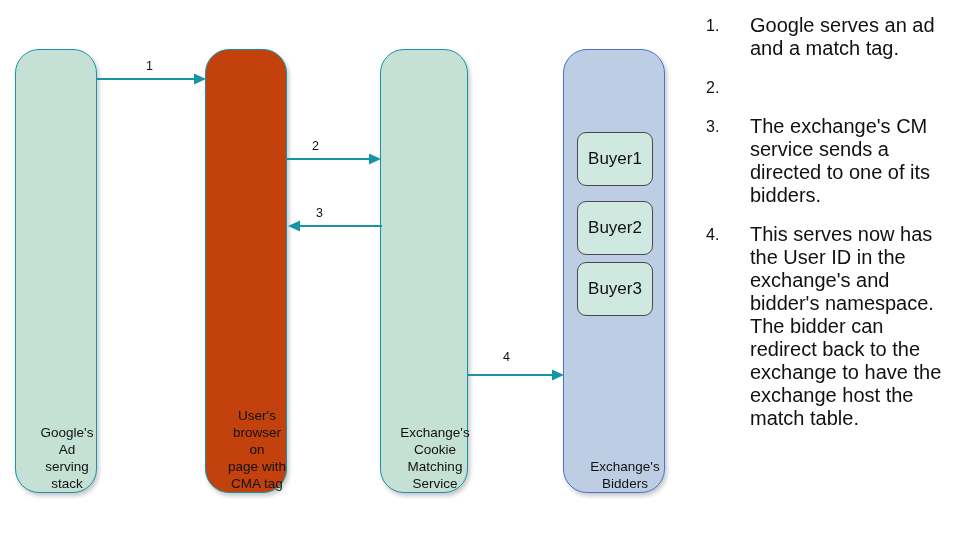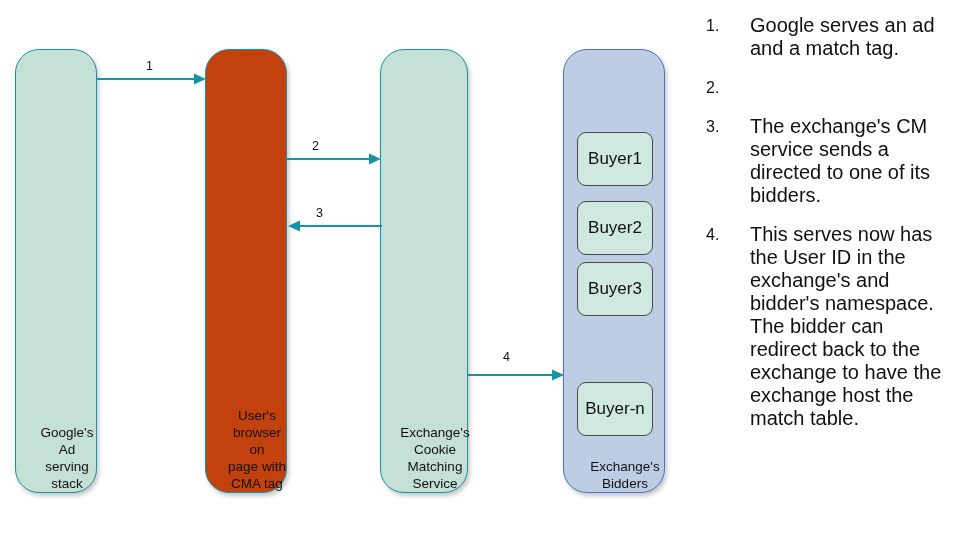--- a/index.html
+++ b/index.html
@@ -172,23 +172,20 @@
 
     <div class="buyer" id="buyer-1">
       <span>Buyer1</span>
     </div>
     <div class="buyer" id="buyer-2">
       <span>Buyer2</span>
     </div>
     <div class="buyer" id="buyer-3">
       <span>Buyer3</span>
     </div>
-    <div class="buyer" id="buyer-n">
-      <span>Buyer-n</span>
-    </div>
   </div>
 
   <svg class="arrow-svg" id="arrow1-svg" viewBox="0 0 110 14">
     <line class="arrow-line" x1="0" y1="7" x2="97" y2="7"></line>
     <polygon class="arrow-head" points="97,1.5 109,7 97,12.5"></polygon>
   </svg>
   <span class="arrow-num" id="arrow1-num">1</span>
 
   <svg class="arrow-svg" id="arrow2-svg" viewBox="0 0 95 14">
     <line class="arrow-line" x1="0" y1="7" x2="82" y2="7"></line>

